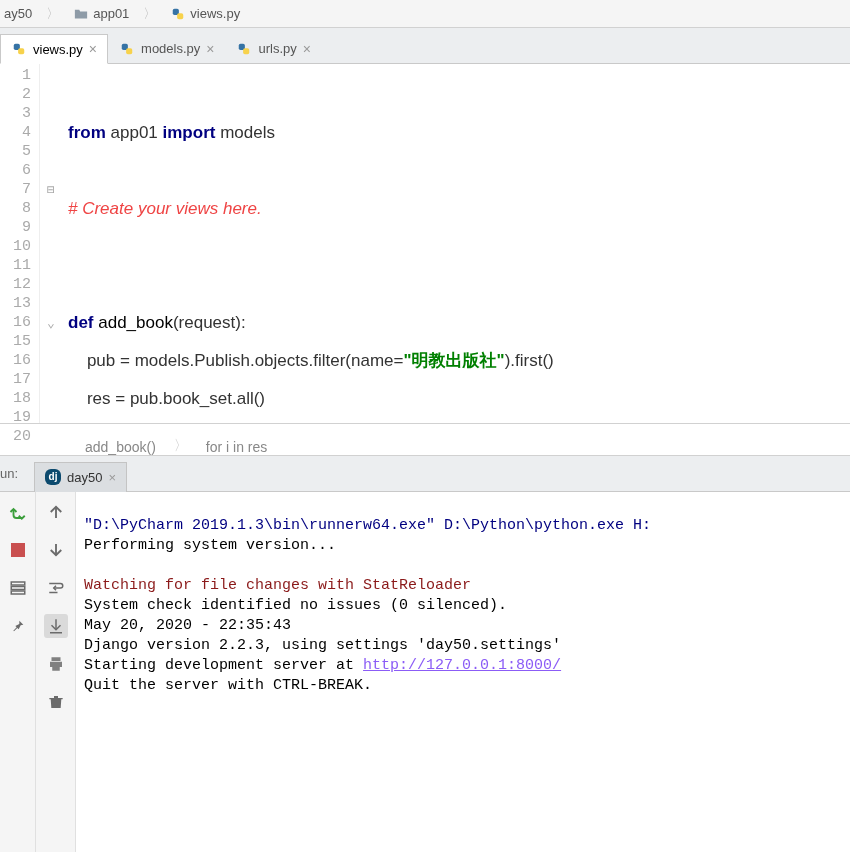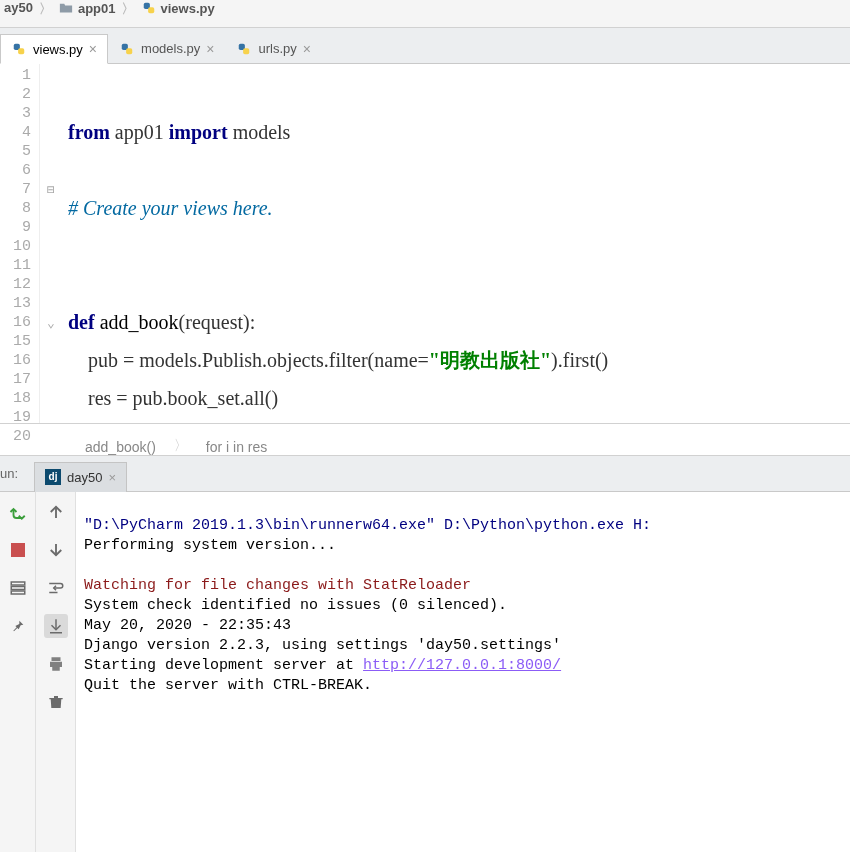--- a/index.html
+++ b/index.html
@@ -8,37 +8,36 @@
     font-size: 13px;
     background: #fff;
     color: #333;
     width: 850px;
     height: 852px;
     overflow: hidden;
   }
   
   .breadcrumbs {
     display: flex;
-    align-items: flex-start;
+    align-items: center;
     height: 28px;
     padding: 0 4px;
     border-bottom: 1px solid #d1d1d1;
     background: #f5f5f5;
-    gap: 4px;
+    gap: 12px;
     font-size: 13px;
     color: #555;
-    font-weight: bold;
   }
   .crumb-sep { color: #bbb; padding: 0 2px; }
   .crumb { display: inline-flex; align-items: center; gap: 4px; }
   .icon { display: inline-flex; width: 16px; height: 16px; align-items: center; justify-content: center; }
   .folder-icon svg { fill: #8e9ba7; }
   .py-icon svg .snake { fill: #3673A5; }
   .py-icon svg .snake2 { fill: #F7D24C; }
-  .dj-icon { background:#0c4a6e; color:#fff; font-size:10px; font-weight:bold; border-radius:0; width:16px; height:16px; line-height:16px; text-align:center;}
+  .dj-icon { background:#0c4a6e; color:#fff; font-size:10px; font-weight:bold; border-radius:6px; width:16px; height:16px; line-height:16px; text-align:center;}
   
   .tabbar {
     display: flex;
     align-items: flex-end;
     height: 36px;
     background: #eceef0;
     border-bottom: 1px solid #c9c9c9;
     padding-top: 6px;
   }
   .tab {
@@ -80,33 +79,33 @@
     width: 22px;
     background:#fff;
     font-family: monospace;
     font-size: 13px;
     line-height: 19px;
     padding-top:2px;
   }
   .code-fold .fold { height:19px; color:#aaa; text-align:center;}
   .editor {
     flex: 1;
-    font-family: Liberation Serif, serif;
-    font-size: 20px;
+    font-family: Liberation Sans, sans-serif;
+    font-size: 17px;
     line-height: 19px;
     padding: 2px 0 2px 6px;
     white-space: pre;
     overflow: hidden;
     position: relative;
   }
   .ed-line { height:19px; position:relative;}
   .kw { color:#000080; font-weight:bold; }
   .fn { color:#000; }
   .str { color:#008000; font-weight:bold;}
-  .comment { color:#0369a1; font-style: italic;}
+  .comment { color:#ef4444; font-style: italic;}
   
   .code-crumbs {
     height: 32px;
     display:flex;
     align-items:flex-end;
     padding: 0 18px 0 85px;
     gap: 18px;
     font-size: 14px;
     color: #888;
     border-bottom: 1px solid #d1d1d1;

